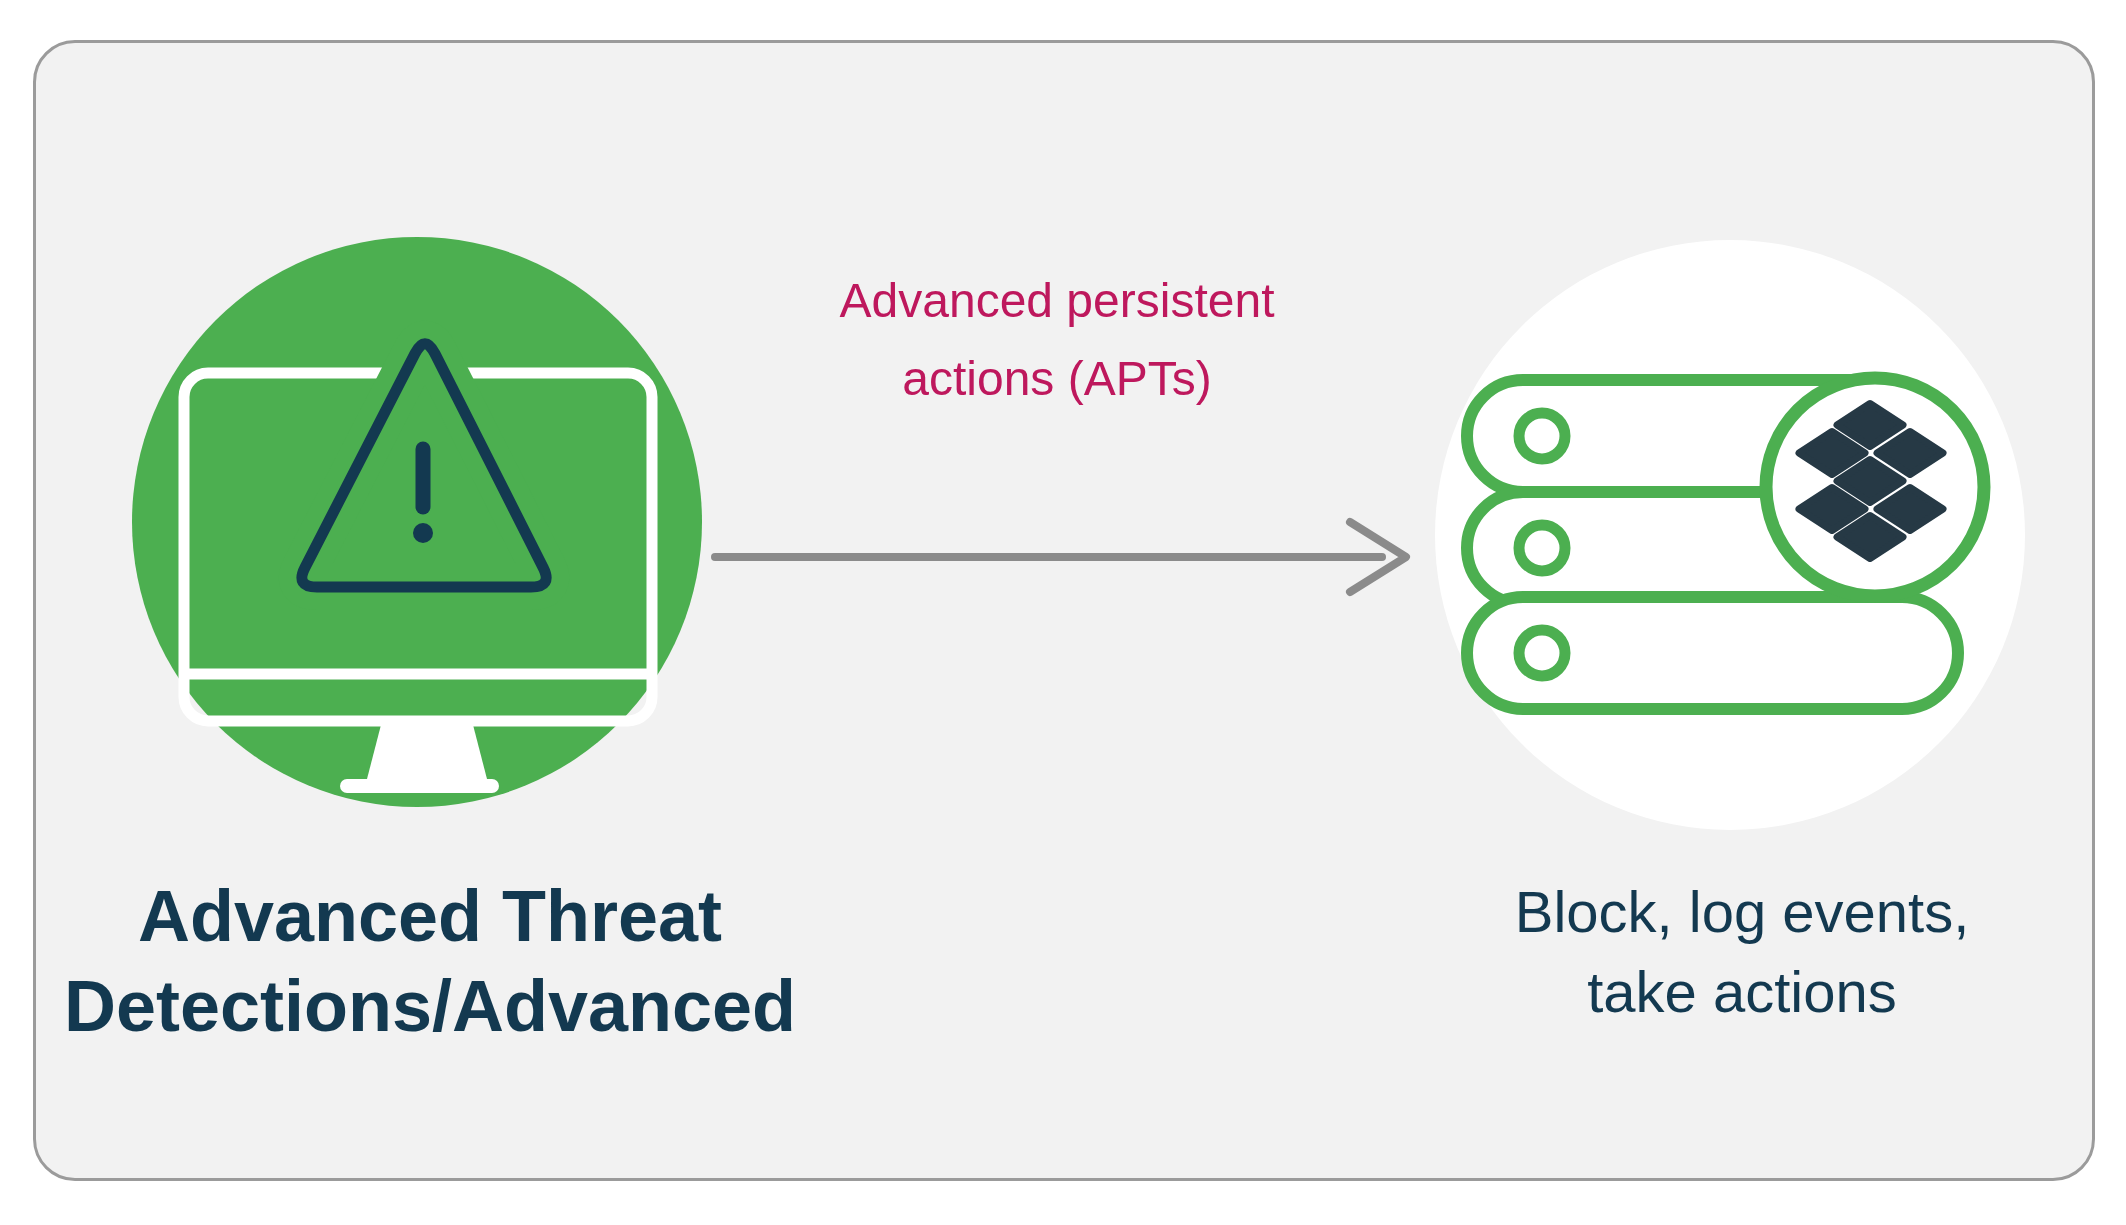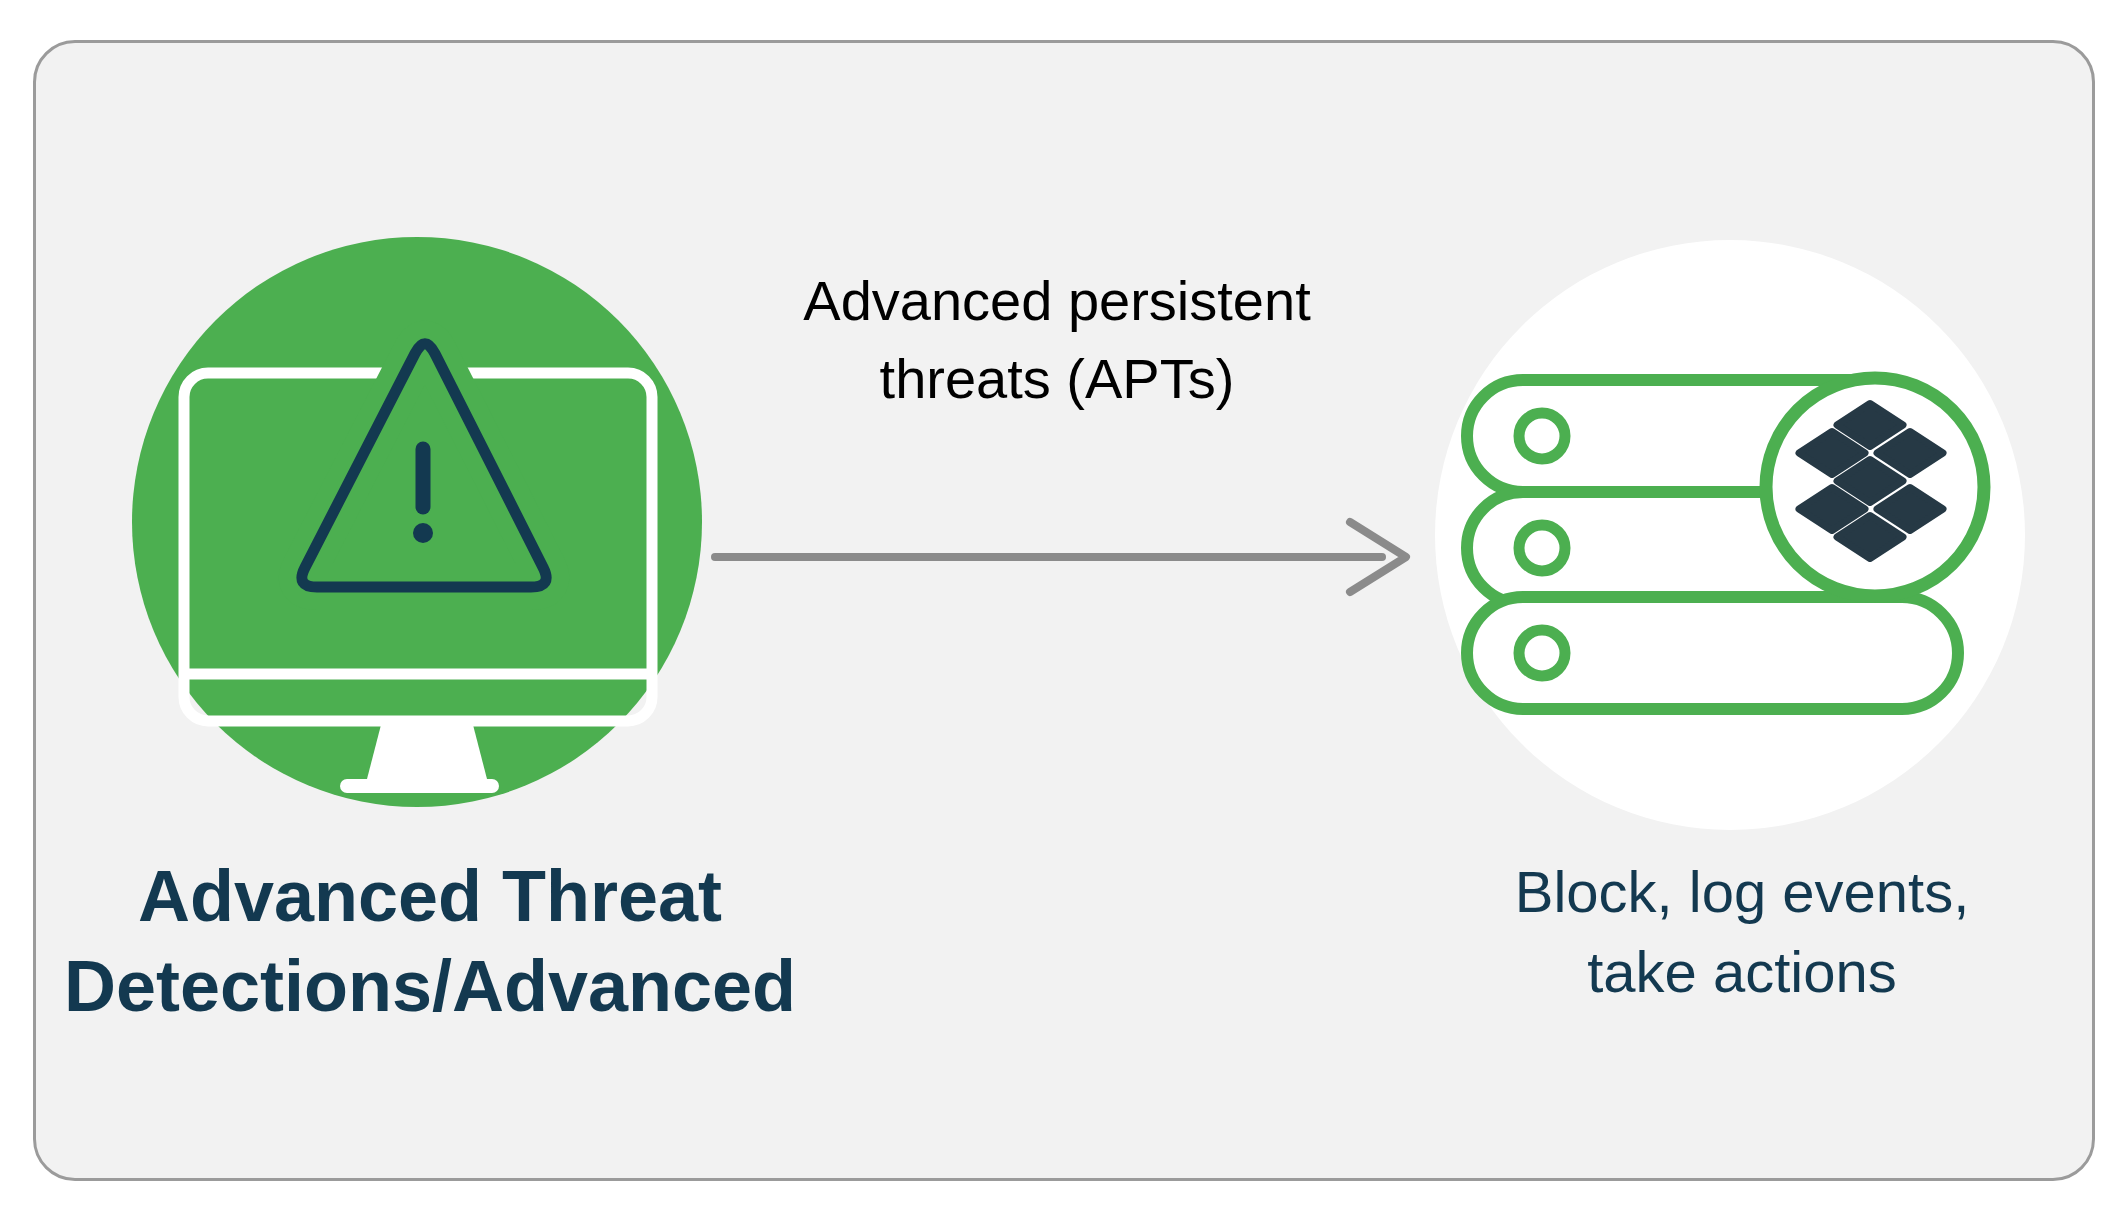--- a/index.html
+++ b/index.html
@@ -17,35 +17,36 @@
     width: 2056px; height: 1135px;
     background: #f2f2f2;
     border: 3px solid #9b9b9b;
     border-radius: 42px;
   }
   .abs { position: absolute; }
   .caption {
     position: absolute;
     text-align: center;
     color: #133950;
+    margin-top: 20px;
   }
   .caption-left {
     left: 30px; top: 851px; width: 800px;
     font-size: 72px; font-weight: bold; line-height: 90px;
   }
   .caption-right {
     left: 1342px; top: 852px; width: 800px;
     font-size: 58px; font-weight: normal; line-height: 80px;
   }
   .flow-label {
     position: absolute;
     left: 657px; top: 262px; width: 800px;
     text-align: center;
-    color: #000000;
-    font-size: 56px; line-height: 78px;
+    color: #be185d;
+    font-size: 48px; line-height: 78px;
   }
   .line { display: block; }
 </style>
 </head>
 <body>
 
 <div class="canvas">
   <div class="panel"></div>
 
   <svg class="abs" style="left:132px; top:237px;" width="570" height="570" viewBox="0 0 570 570">
@@ -59,21 +60,21 @@
     <g>
       <path d="M 302.9 116.6 L 411.1 330.4 Q 421 350 399 350 L 185 350 Q 163 350 173 330.4 L 283 116.6 Q 293 97 302.9 116.6 Z" fill="#4caf50" stroke="#4caf50" stroke-width="46" stroke-linejoin="round"></path>
       <path d="M 302.9 116.6 L 411.1 330.4 Q 421 350 399 350 L 185 350 Q 163 350 173 330.4 L 283 116.6 Q 293 97 302.9 116.6 Z" fill="none" stroke="#133950" stroke-width="11" stroke-linejoin="round"></path>
       <path d="M 291 212 V 270" stroke="#133950" stroke-width="15" stroke-linecap="round" fill="none"></path>
       <circle cx="291" cy="296" r="10" fill="#133950"></circle>
     </g>
   </svg>
 
   <div class="flow-label">
     <span class="line">Advanced persistent</span>
-    <span class="line">threats (APTs)</span>
+    <span class="line">actions (APTs)</span>
   </div>
 
   <svg class="abs" style="left:700px; top:500px;" width="715" height="115" viewBox="0 0 715 115">
     <path d="M 15 57 H 682" stroke="#8b8b8b" stroke-width="8" stroke-linecap="round" fill="none"></path>
     <path d="M 650 22 L 706 57 L 650 92" stroke="#8b8b8b" stroke-width="8" stroke-linecap="round" stroke-linejoin="round" fill="none"></path>
   </svg>
 
   <svg class="abs" style="left:1435px; top:237px;" width="592" height="598" viewBox="0 0 592 598">
     <circle cx="295" cy="298" r="295" fill="#ffffff"></circle>
     <g>

